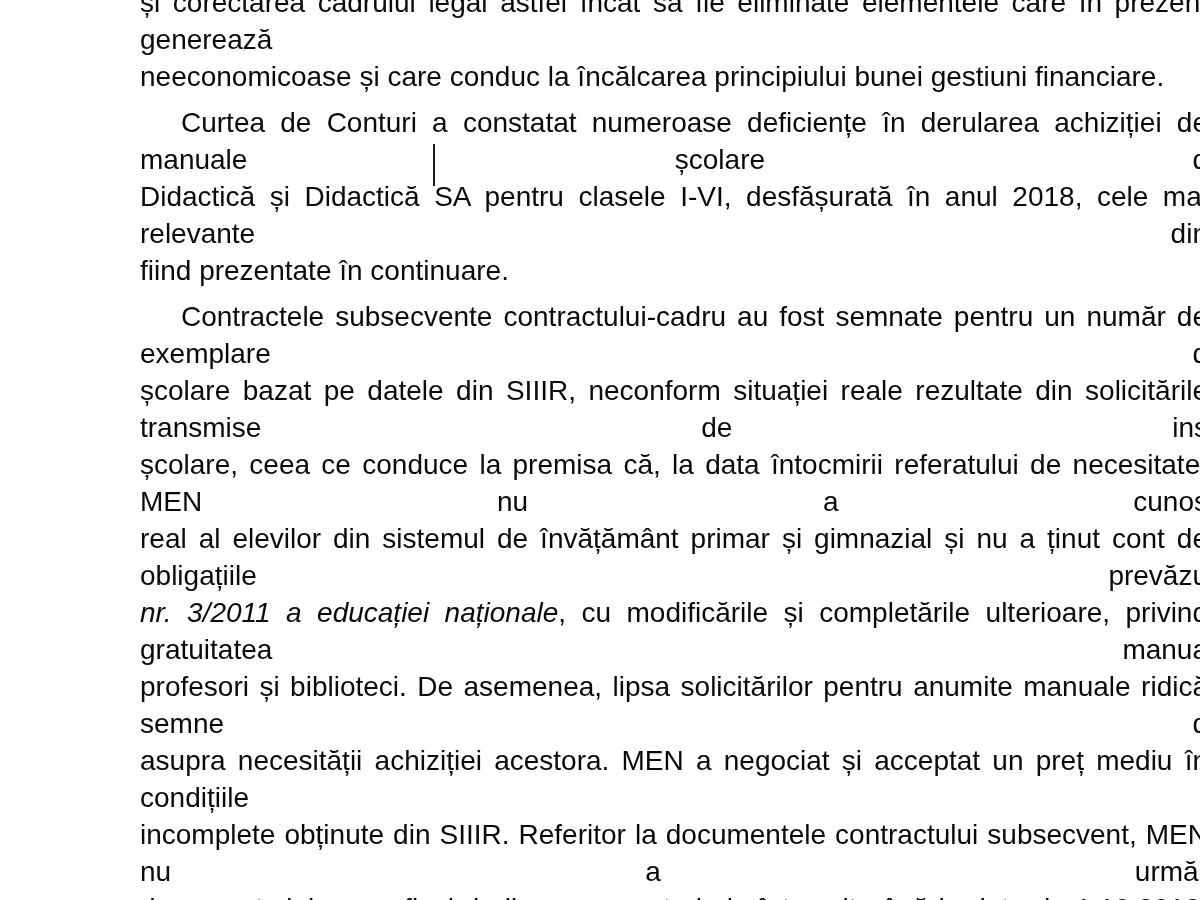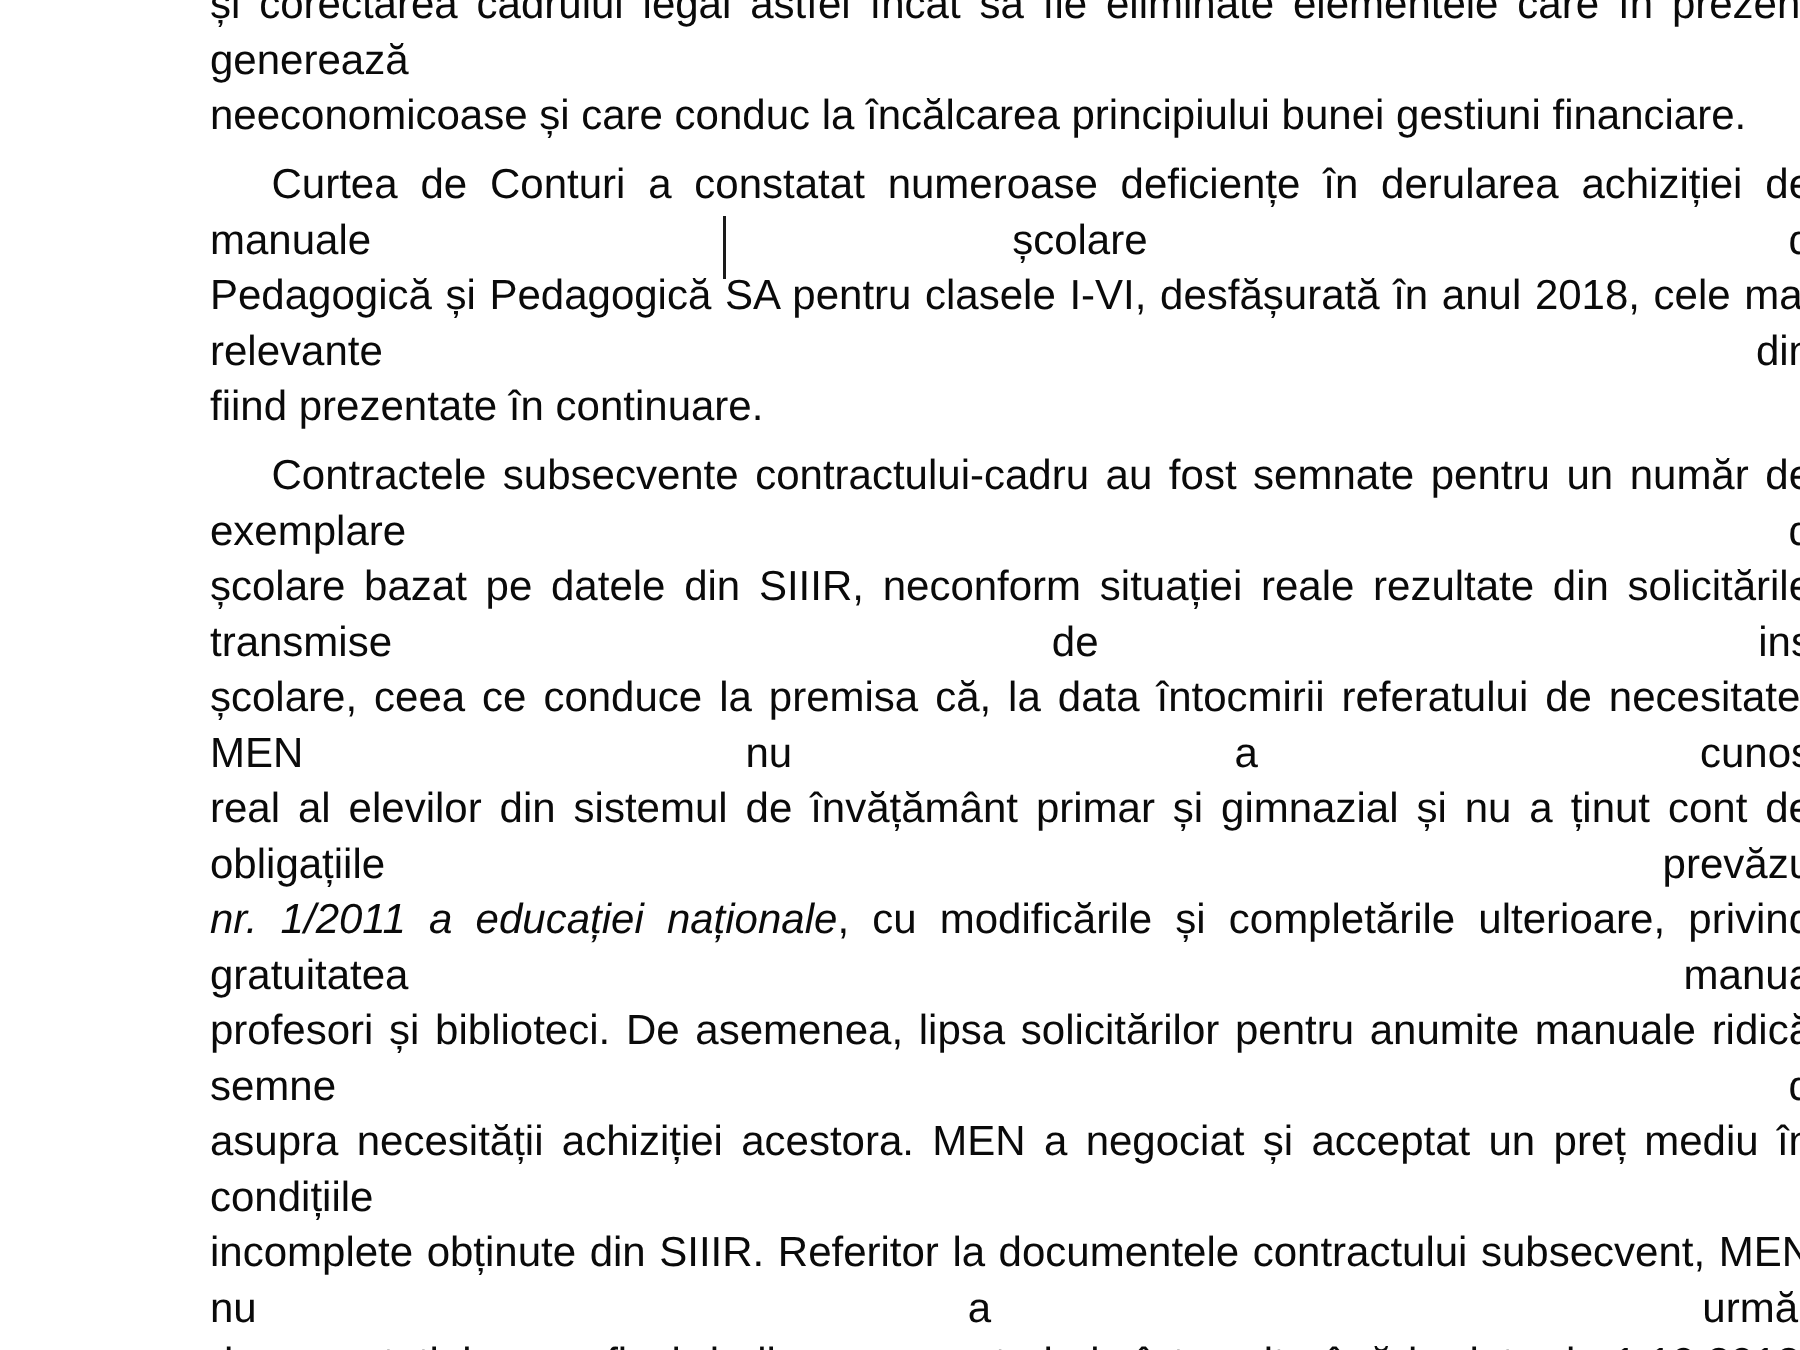--- a/index.html
+++ b/index.html
@@ -74,30 +74,30 @@
 <div class="doc-viewport">
   <div class="text-page">
 
     <div class="para">
       <div class="ln j">și corectarea cadrului legal astfel încât să fie eliminate elementele care în prezent generează</div>
       <div class="ln l">neeconomicoase și care conduc la încălcarea principiului bunei gestiuni financiare.</div>
     </div>
 
     <div class="para">
       <div class="ln j ind">Curtea de Conturi a constatat numeroase deficiențe în derularea achiziției de manuale școlare d</div>
-      <div class="ln j"><span>Pedagogică și Pedagogică </span><span class="caret-anchor"><span class="caret"></span></span><span>SA pentru clasele I-VI, desfășurată în anul 2018, cele mai relevante din</span></div>
+      <div class="ln j"><span>Didactică și Didactică </span><span class="caret-anchor"><span class="caret"></span></span><span>SA pentru clasele I-VI, desfășurată în anul 2018, cele mai relevante din</span></div>
       <div class="ln l">fiind prezentate în continuare.</div>
     </div>
 
     <div class="para">
       <div class="ln j ind">Contractele subsecvente contractului-cadru au fost semnate pentru un număr de exemplare d</div>
       <div class="ln j">școlare bazat pe datele din SIIIR, neconform situației reale rezultate din solicitările transmise de ins</div>
       <div class="ln j">școlare, ceea ce conduce la premisa că, la data întocmirii referatului de necesitate, MEN nu a cunos</div>
       <div class="ln j">real al elevilor din sistemul de învățământ primar și gimnazial și nu a ținut cont de obligațiile prevăzu</div>
-      <div class="ln j"><span class="it">nr. 1/2011 a educației naționale</span><span>, cu modificările și completările ulterioare, privind gratuitatea manua</span></div>
+      <div class="ln j"><span class="it">nr. 3/2011 a educației naționale</span><span>, cu modificările și completările ulterioare, privind gratuitatea manua</span></div>
       <div class="ln j">profesori și biblioteci. De asemenea, lipsa solicitărilor pentru anumite manuale ridică semne d</div>
       <div class="ln j">asupra necesității achiziției acestora. MEN a negociat și acceptat un preț mediu în condițiile</div>
       <div class="ln j">incomplete obținute din SIIIR. Referitor la documentele contractului subsecvent, MEN nu a urmăr</div>
       <div class="ln j">documentației cu graficul de livrare, care trebuia întocmit până la data de 1.10.2018, și fișierele</div>
 
     </div>
 
   </div>
 </div>
 

